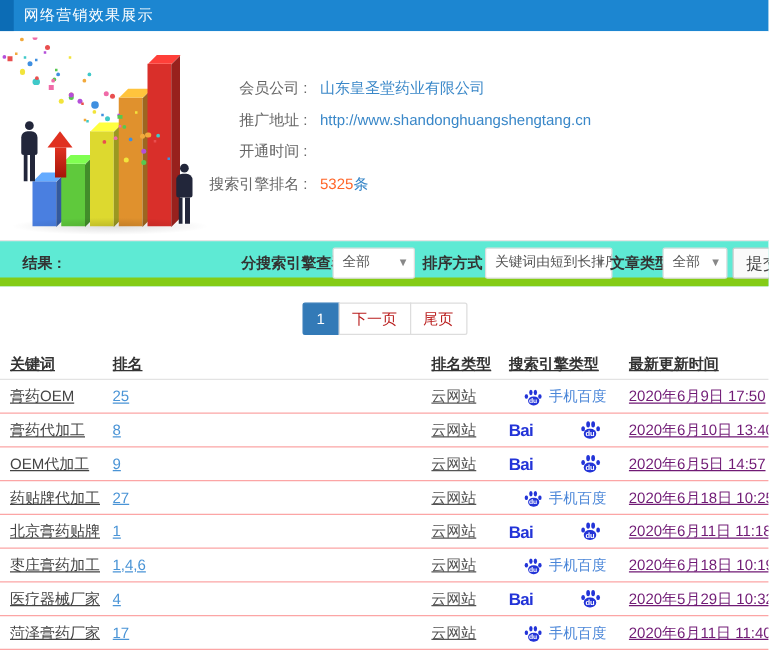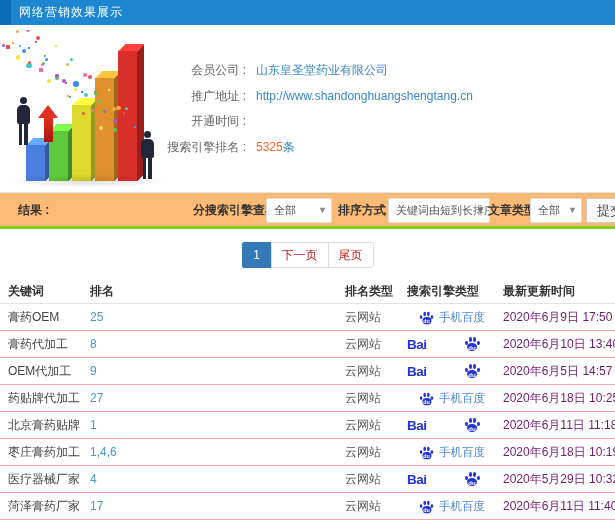--- a/index.html
+++ b/index.html
@@ -41,22 +41,22 @@
   .info-row { height:25.5px; line-height:25.5px; white-space:nowrap; }
   .info-label { position:absolute; left:140px; width:106px; display:inline-block; text-align:right; color:#666; }
   .info-value { position:absolute; left:256px; }
   .info-row { position:relative; }
   a.link { color:#3987c8; text-decoration:none; cursor:pointer; }
   .plain { color:#555; }
   .num-orange { color:#ff6629; }
   .suffix-blue { color:#3987c8; text-decoration:none; }
 
   
-  .filter-bar { position:relative; height:37px; background:#fdba74;
-    border-top:1px solid #e5e5e5; border-bottom:3px solid #84cc16; }
+  .filter-bar { position:relative; height:37px; background:#5eead4;
+    border-top:1px solid #e5e5e5; border-bottom:7px solid #84cc16; }
   .filter-bar .flabel { position:absolute; top:0; line-height:35px; font-weight:bold; color:#333; }
   .result-label { left:18px; }
   .engine-label { left:193px; }
   .sort-label { left:338px; }
   .article-label { left:488px; }
   .dd { position:absolute; top:5px; height:25px; line-height:23px; background:#fff;
         border:1px solid #ddd; border-radius:2px; color:#555; padding:0 4px 0 7px; cursor:pointer;
         font-size:11px; white-space:nowrap; overflow:hidden; }
   .dd .arr { float:right; color:#888; font-size:9px; margin-left:4px; }
   .dd1 { left:266px; width:66px; }
@@ -73,21 +73,21 @@
     border:1px solid #ddd; background:#fff; color:#b91c1c; cursor:pointer; margin-left:-1px; }
   .page-item.active { background:#337ab7; border-color:#337ab7; color:#fff; }
   .page-item:first-child { margin-left:0; border-radius:2px 0 0 2px; }
   .page-item:last-child { border-radius:0 2px 2px 0; }
 
   
   .thead, .trow { display:grid; grid-template-columns:82px 255px 62px 96px 1fr;
     padding-left:8px; align-items:center; }
   .thead { height:25px; font-weight:bold; color:#333; border-bottom:1px solid #e3e3e3; }
   .trow { height:27px; border-bottom:1px solid #fca5a5; }
-  .c { white-space:nowrap; overflow:hidden; }
+  .c { white-space:nowrap; overflow:hidden;text-decoration:underline; }
   .keyword { color:#444; }
   .rank { color:#4a94d6; cursor:pointer; }
   .rtype { color:#555; }
   .updated { color:#701a75; }
   .engine { padding-left:0; }
 
   
   .paw { position:relative; display:inline-block; width:15px; height:14px; vertical-align:middle; }
   .paw i { position:absolute; background:#2334d8; border-radius:50%; font-style:normal; }
   .paw .pad { left:2.5px; bottom:0; width:10px; height:8.5px; border-radius:48% 48% 50% 50%; }

